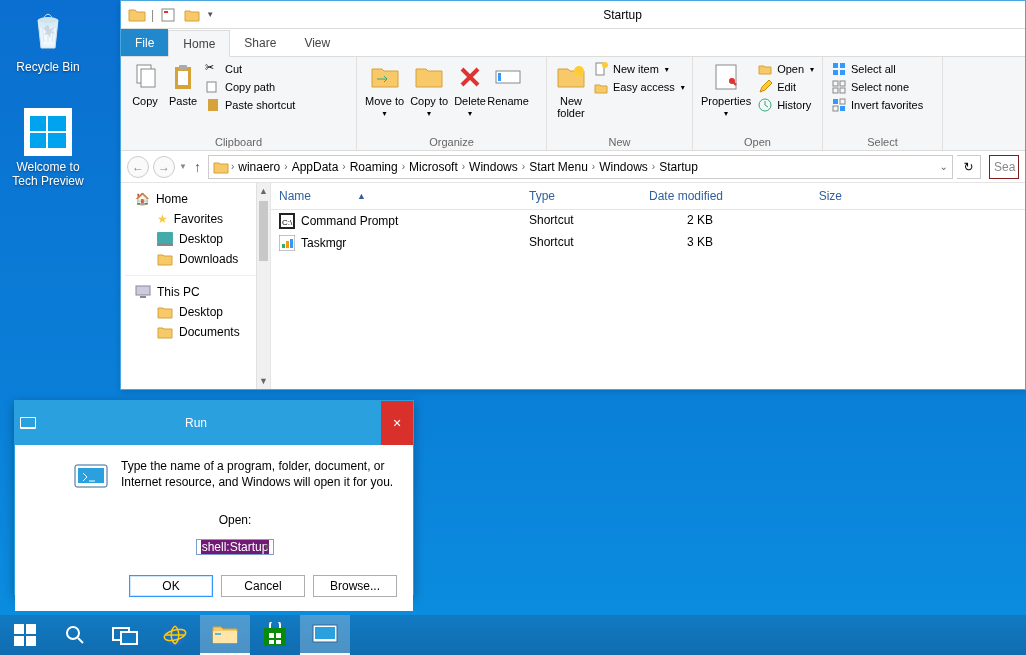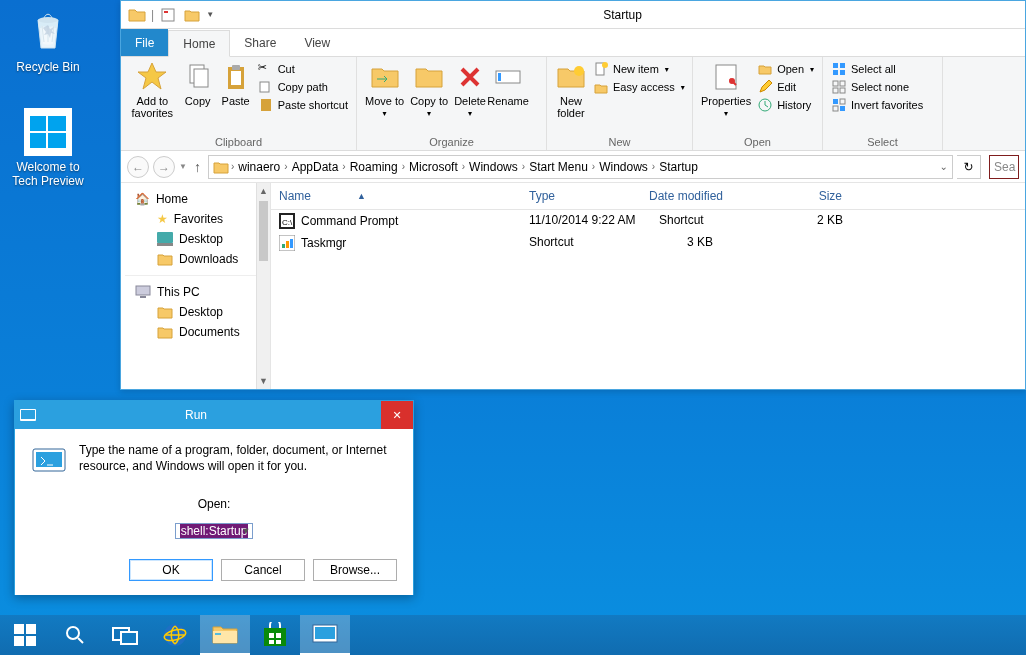--- a/index.html
+++ b/index.html
@@ -56,25 +56,25 @@
 .cols { display:flex; border-bottom: 1px solid #e5e5e5; color:#31619c; font-size:12px; }
 .col { padding: 6px 8px; border-right: 1px solid transparent; }
 .col.name{width:250px; display:flex; align-items:center; gap:6px;} 
 .col.date{width:130px;} .col.type{width:120px;} .col.size{width:80px; text-align:right;}
 .row { display:flex; font-size:12px; }
 .row .col{ padding: 3px 8px; border:none;}
 .sort-asc { color:#31619c; font-size:9px; margin-left:40px;}
 
 
 .run { position: absolute; left: 14px; top: 400px; width: 400px; height: 195px; background: #fff; border: 1px solid #2ba0df; box-shadow: 0 3px 10px rgba(0,0,0,.3); }
-.run-title { height: 28px; background: #2ba0df; color:#fff; display:flex; align-items:center; }
+.run-title { height: 44px; background: #2ba0df; color:#fff; display:flex; align-items:center; }
 .run-title .ic {width:26px; display:flex; justify-content:center;}
 .run-title .t { flex:1; text-align:center; font-size:12px; padding-right:30px;}
 .run-close { width:32px; height:100%; background:#d9302c; color:#fff; display:flex; align-items:center; justify-content:center; font-size:11px;}
-.run-body { padding: 14px 16px 10px; }
+.run-body { padding: 14px 16px 10px; margin-left: 42px; }
 .run-msg { display:flex; gap:12px; }
 .run-msg .txt{font-size:12px; line-height:1.3;}
 .run-open { display:flex; align-items:center; gap:12px; margin-top:18px;flex-direction:column; }
 .run-open label{font-size:12px;}
 .run-open .combo { flex:1; height:22px; border:1px solid #7b9ecd; display:flex; align-items:center; padding:0 4px; font-size:12px; position:relative;}
 .run-open .combo .val{ background:#701a75; color:#fff; padding:0 1px;}
 .run-open .combo .dd{position:absolute; right:2px; color:#555; font-size:9px;}
 .run-btns { display:flex; justify-content:flex-end; gap:8px; padding: 10px 16px 14px; background:#fff;}
 .run-btns button { width:84px; height:22px; border:1px solid #adadad; background:#fff; font-size:12px;}
 .run-btns button.def{ border:1px solid #3399ff; box-shadow: inset 0 0 0 1px #cce6ff;}
@@ -145,28 +145,20 @@
   <div class="tabs">
     <div class="tab-file">File</div>
     <div class="tab active">Home</div>
     <div class="tab">Share</div>
     <div class="tab">View</div>
   </div>
 
   <div class="ribbon">
     <div class="group" style="width:236px">
       <div class="group-body">
-        <div class="rb">
-          <div class="ric">
-              <svg viewBox="0 0 32 32">
-                <path d="M16 2l4 9h10l-8 6 3 11-9-7-9 7 3-11-8-6h10z" fill="#f5c846" stroke="#d6a23a"></path>
-              </svg>
-            </div>
-          <span>Add to favorites</span>
-        </div>
         <div class="rb rb-small">
           <div class="ric">
               <svg viewBox="0 0 32 32">
                 <rect x="8" y="4" width="14" height="18" fill="#fff" stroke="#888"></rect>
                 <rect x="12" y="8" width="14" height="18" fill="#fff" stroke="#888"></rect>
               </svg>
             </div>
           <span>Copy</span>
         </div>
         <div class="rb rb-small">
@@ -483,21 +475,20 @@
         <div class="col name">
             <span>
               <svg width="16" height="16">
                 <rect width="16" height="16" fill="#222"></rect>
                 <rect x="2" y="2" width="12" height="12" fill="#fff"></rect>
                 <text x="3" y="12" font-size="8">C:\</text>
               </svg>
             </span>
             <span>Command Prompt</span>
           </div>
-        <div class="col date">11/10/2014 9:22 AM</div>
         <div class="col type">Shortcut</div>
         <div class="col size">2 KB</div>
       </div>
       <div class="row">
         <div class="col name">
             <span>
               <svg width="16" height="16">
                 <rect width="16" height="16" fill="#fff" stroke="#888"></rect>
                 <rect x="3" y="9" width="3" height="4" fill="#3a7"></rect>
                 <rect x="7" y="6" width="3" height="7" fill="#f90"></rect>

